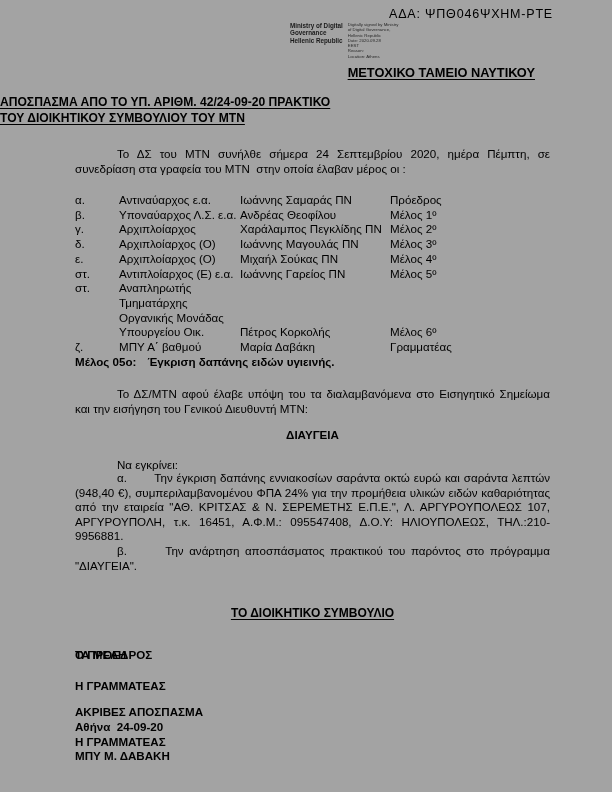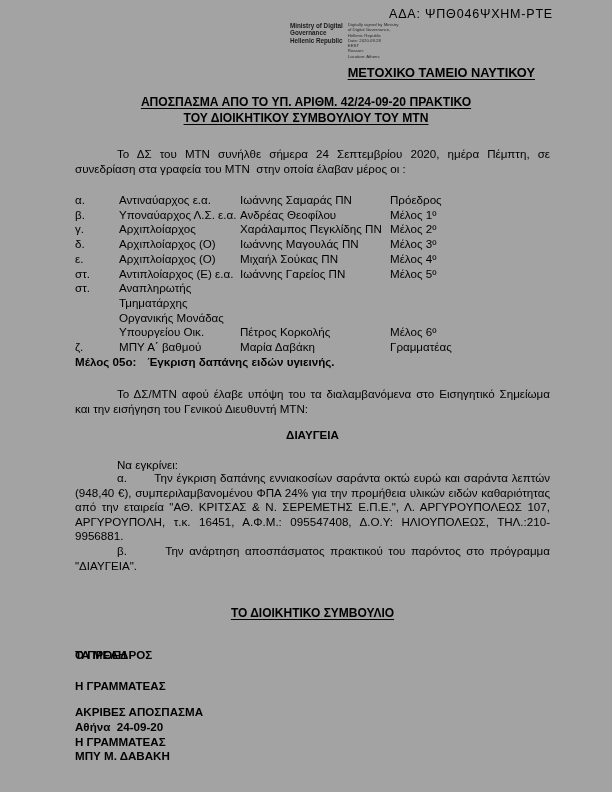--- a/index.html
+++ b/index.html
@@ -49,21 +49,21 @@
     font-weight: bold;
     text-decoration: underline;
     text-underline-offset: 2px;
     white-space: nowrap;
   }
 
   
   .doc-title {
     position: absolute;
     top: 95px; left: 0; width: 612px;
-    text-align: center;
+    text-align: left;
     font-weight: bold;
     font-size: 12.1px;
     line-height: 15.5px;
   }
   .doc-title .u {
     text-decoration: underline;
     text-underline-offset: 2px;
   }
 
   

